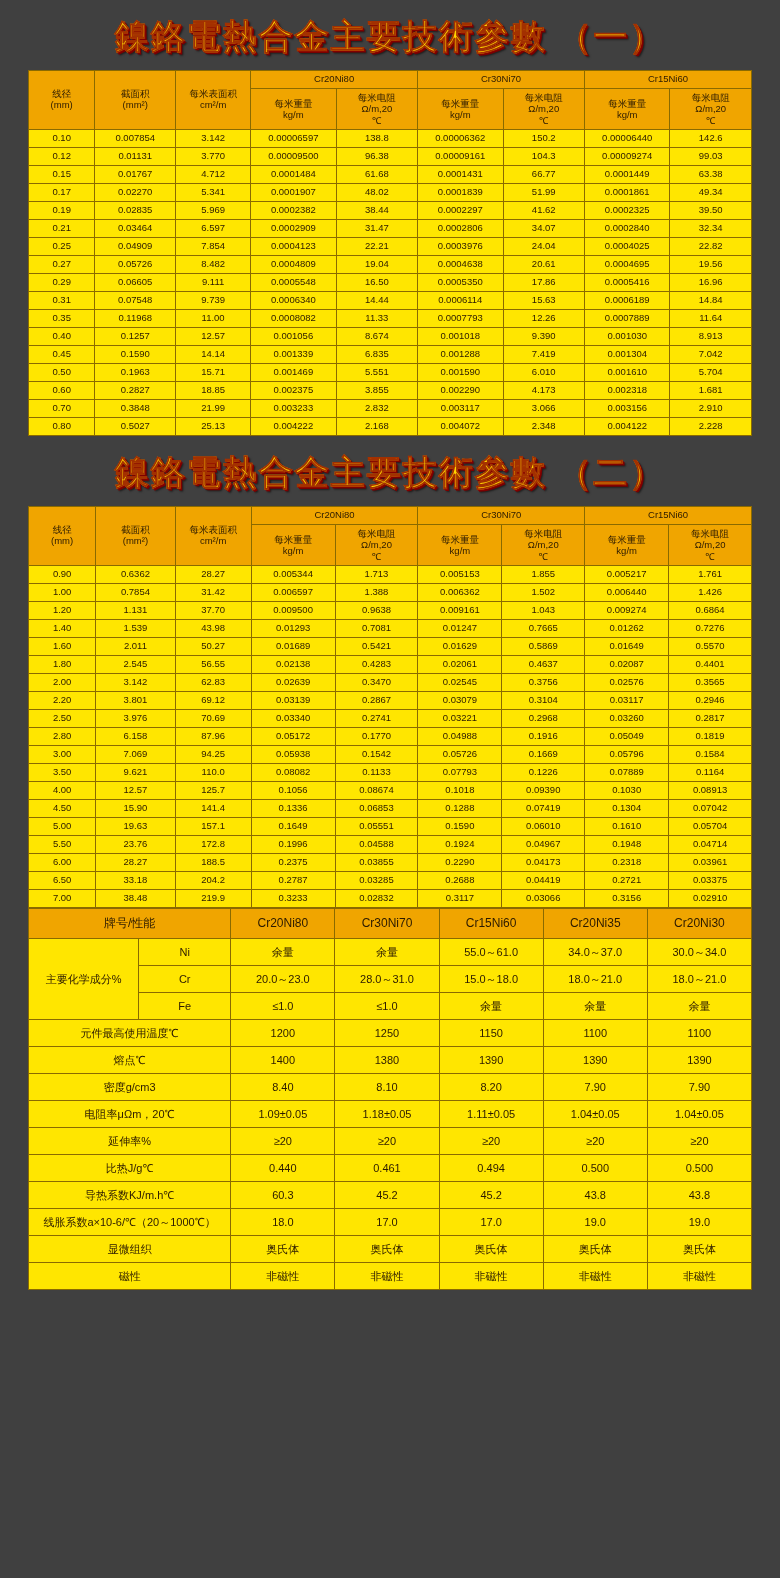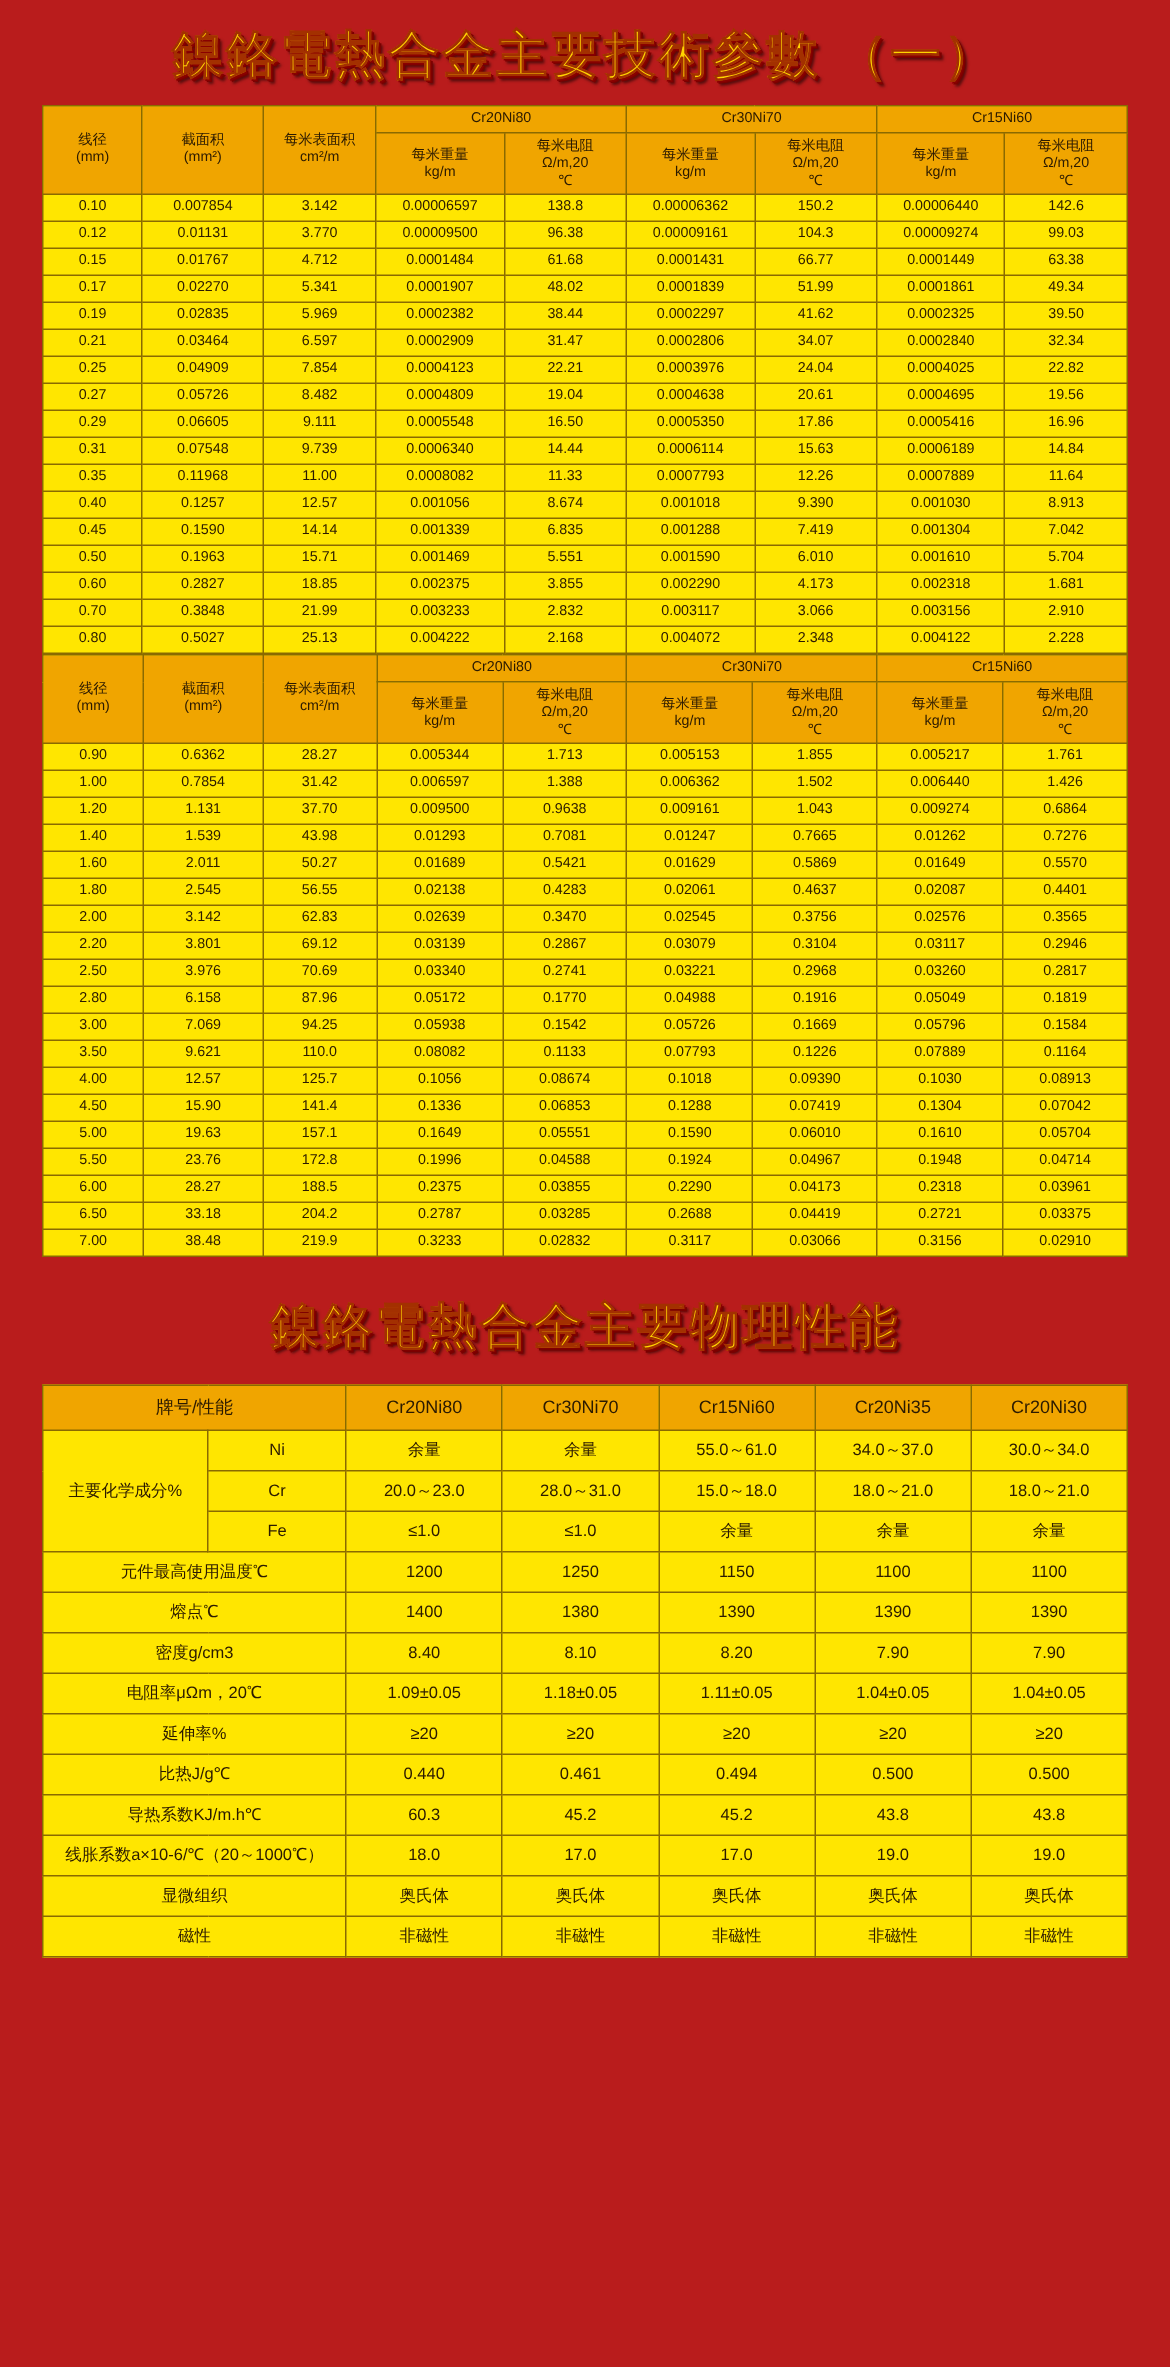--- a/index.html
+++ b/index.html
@@ -11,21 +11,21 @@
   body {
     font-family: "Liberation Sans", sans-serif;
     width: 780px;
     min-height: 1578px;
     position: relative;
     overflow: hidden;
   }
   .page {
     width: 780px;
     min-height: 1578px;
-    background: #b91c1c;
+    background: #404040;
     position: relative;
   }
   .title {
     text-align: center;
     font-family: "Liberation Serif", serif;
     font-weight: bold;
     color: #ffd400;
     letter-spacing: 2px;
     text-shadow:
       1px 1px 0 #8a0000,
@@ -364,20 +364,21 @@
           <td>0.004222</td>
           <td>2.168</td>
           <td>0.004072</td>
           <td>2.348</td>
           <td>0.004122</td>
           <td>2.228</td>
         </tr>
       </tbody>
   </table>
 
+  <div class="title" id="title-2">鎳鉻電熱合金主要技術參數 （二）</div>
 
   <table class="param-table">
     <colgroup>
       <col class="c0">
         <col class="c1">
         <col class="c2">
       <col class="c3">
         <col class="c4">
         <col class="c5">
         <col class="c6">
@@ -638,21 +639,20 @@
           <td>0.3233</td>
           <td>0.02832</td>
           <td>0.3117</td>
           <td>0.03066</td>
           <td>0.3156</td>
           <td>0.02910</td>
         </tr>
       </tbody>
   </table>
 
-  <div class="title" id="title-3">鎳鉻電熱合金主要物理性能</div>
 
   <table class="phys-table">
     <colgroup>
       <col class="p0">
         <col class="p1">
       <col class="pv">
         <col class="pv">
         <col class="pv">
         <col class="pv">
         <col class="pv">

